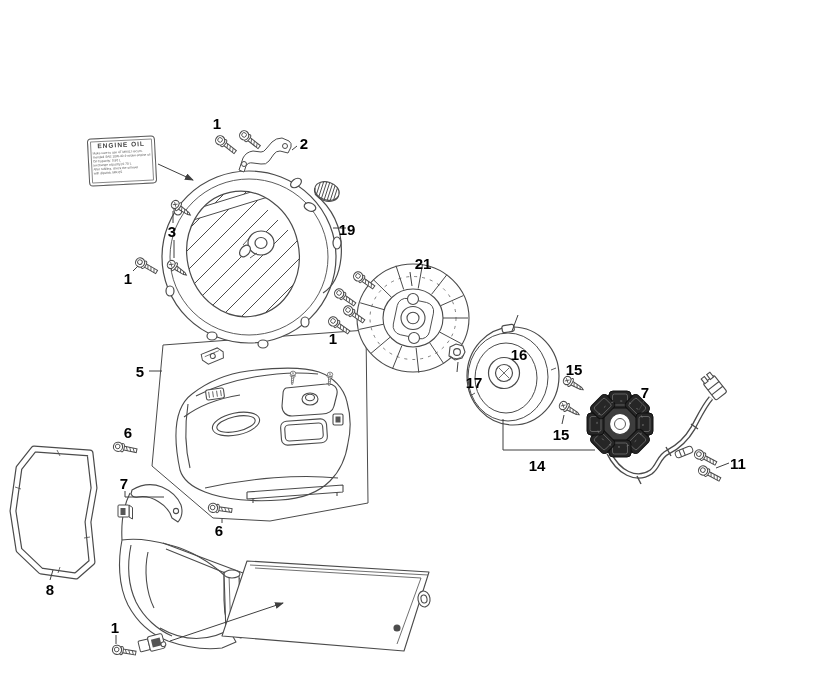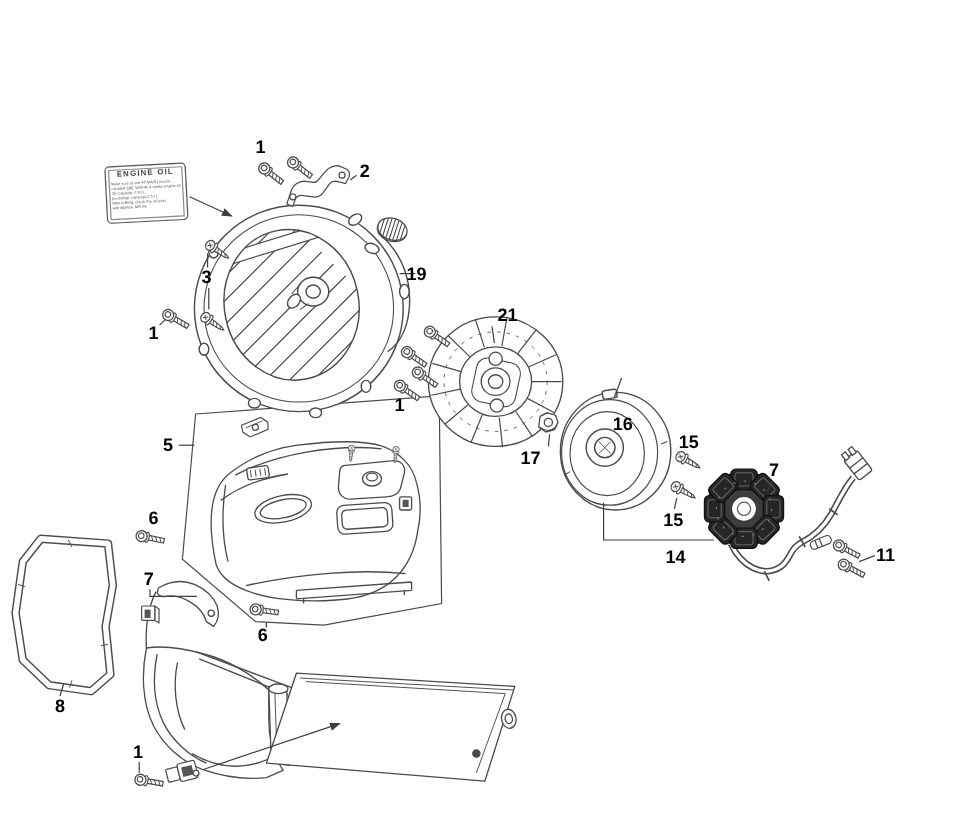--- a/index.html
+++ b/index.html
@@ -336,25 +336,25 @@
 </div>
 
 <div id="callout-layer">
       <div class="callout" style="left: 217px; top: 123px;">1</div>
       <div class="callout" style="left: 304px; top: 143px;">2</div>
       <div class="callout" style="left: 172px; top: 231px;">3</div>
       <div class="callout" style="left: 128px; top: 278px;">1</div>
       <div class="callout" style="left: 347px; top: 229px;">19</div>
       <div class="callout" style="left: 423px; top: 263px;">21</div>
       <div class="callout" style="left: 333px; top: 338px;">1</div>
-      <div class="callout" style="left: 442px; top: 382px;">17</div>
+      <div class="callout" style="left: 474px; top: 382px;">17</div>
       <div class="callout" style="left: 519px; top: 306px; margin-top: 48px;">16</div>
       <div class="callout" style="left: 574px; top: 369px;">15</div>
       <div class="callout" style="left: 561px; top: 434px;">15</div>
-      <div class="callout" style="left: 563px; top: 465px;">14</div>
+      <div class="callout" style="left: 537px; top: 465px;">14</div>
       <div class="callout" style="left: 645px; top: 392px;">7</div>
       <div class="callout" style="left: 738px; top: 463px;">11</div>
       <div class="callout" style="left: 140px; top: 371px;">5</div>
       <div class="callout" style="left: 128px; top: 432px;">6</div>
       <div class="callout" style="left: 124px; top: 483px;">7</div>
       <div class="callout" style="left: 219px; top: 530px;">6</div>
       <div class="callout" style="left: 50px; top: 589px;">8</div>
       <div class="callout" style="left: 115px; top: 627px;">1</div>
     </div>
 

